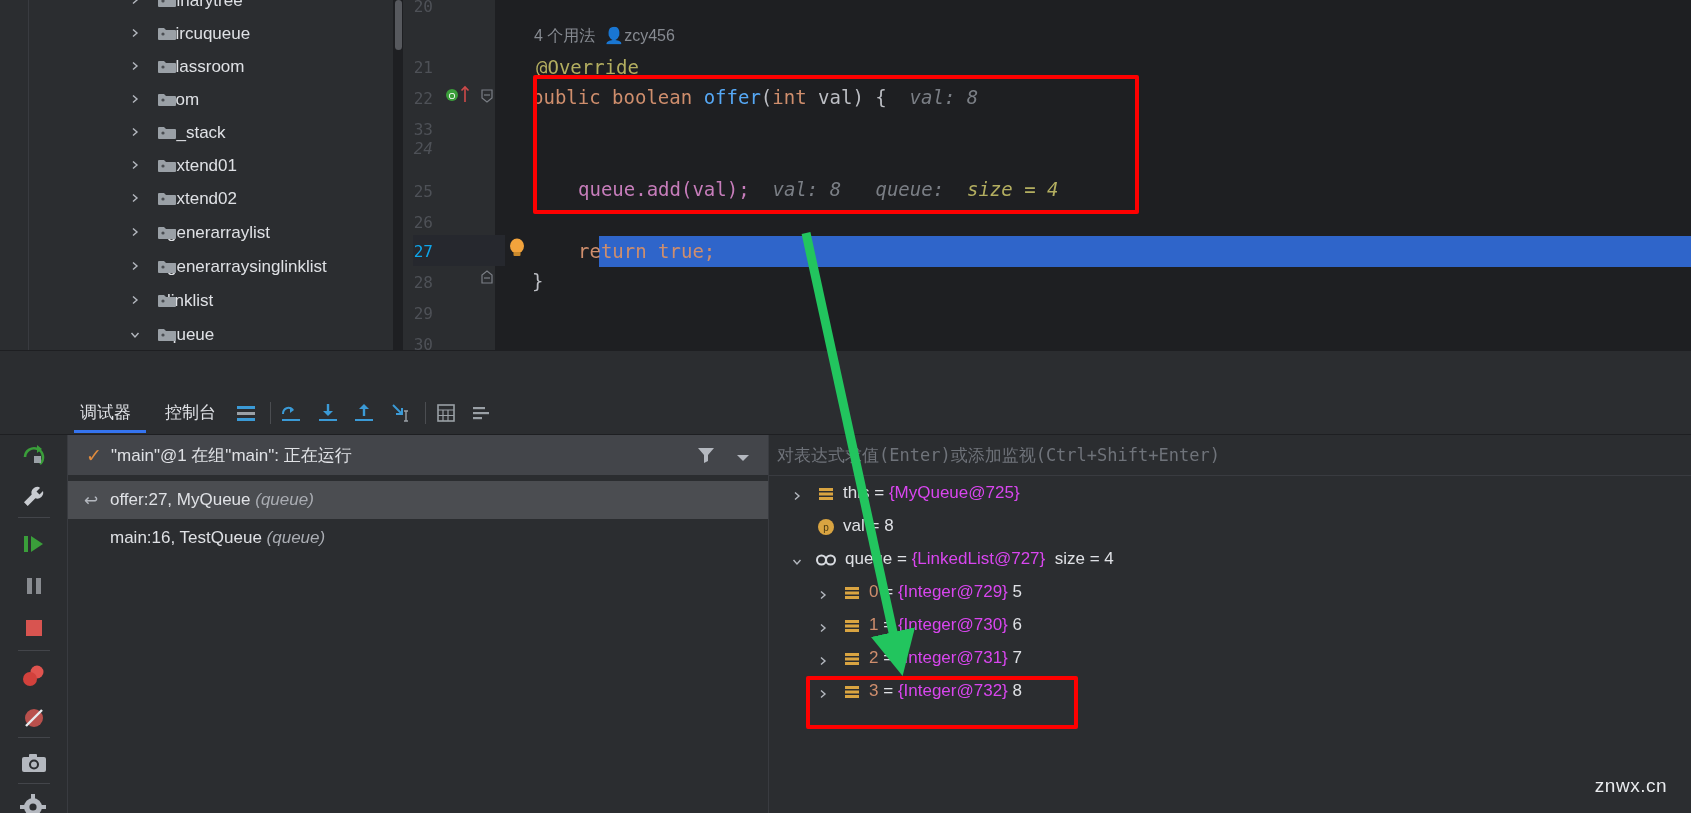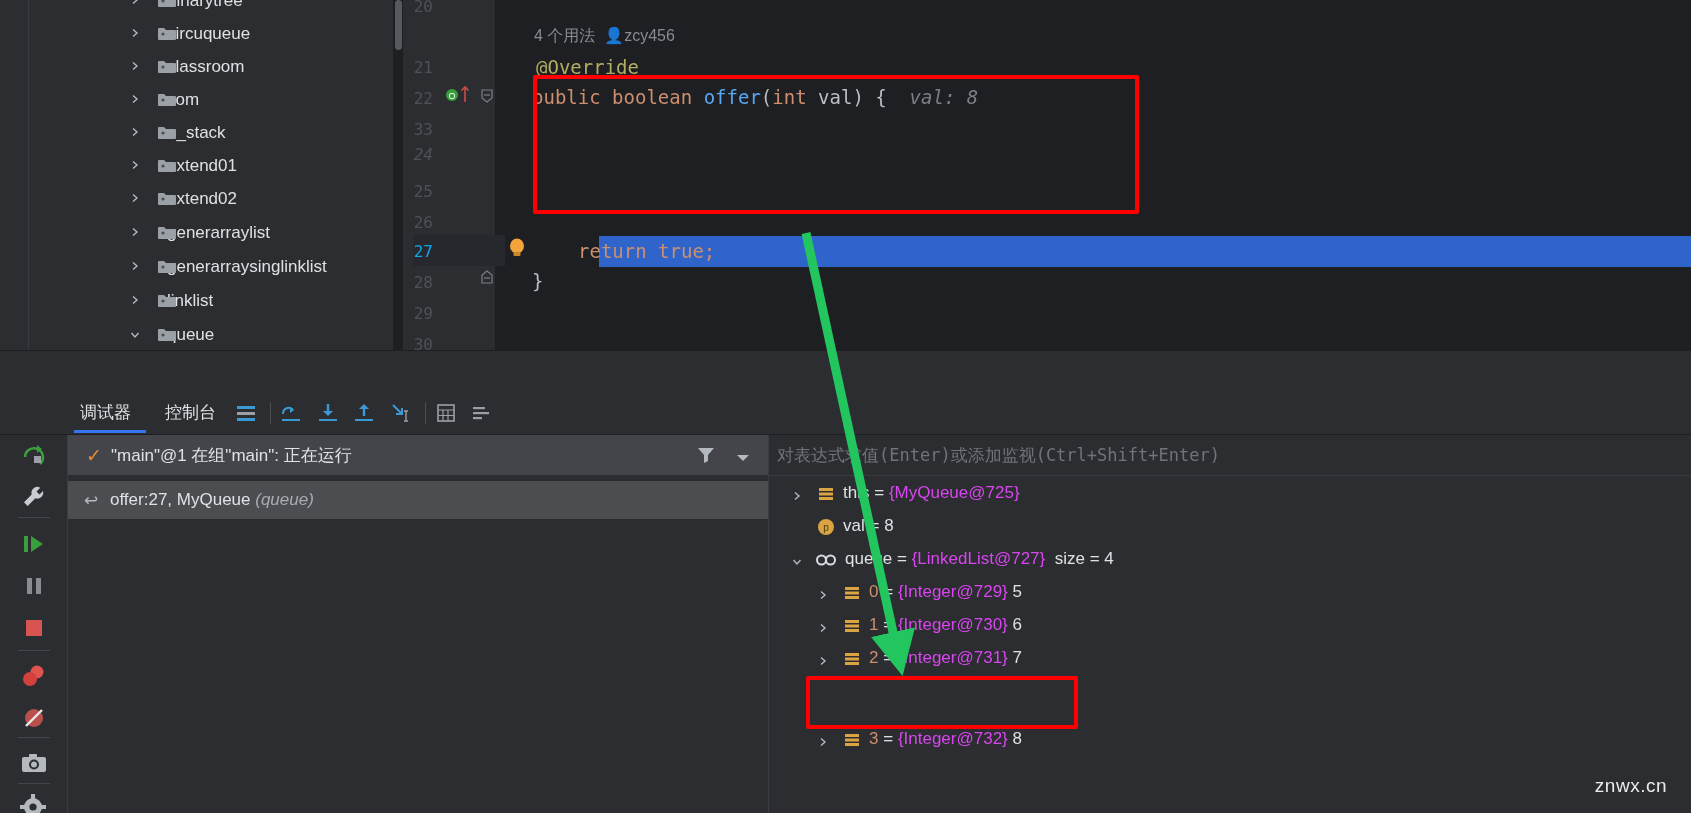--- a/index.html
+++ b/index.html
@@ -304,21 +304,21 @@
       <div class="ed-scrollbar">
         <div class="thumb"></div>
       </div>
 
       <div class="gutter">
         <div class="ln-hl" style="top:235px;"></div>
         <div class="ln" style="top:-3px;">20</div>
         <div class="ln" style="top:58px;">21</div>
         <div class="ln" style="top:89px;">22</div>
         <div class="ln" style="top:120px;">33</div>
-        <div class="ln" style="top:145px;font-style:italic;">24</div>
+        <div class="ln" style="top:139px;font-style:italic;">24</div>
         <div class="ln" style="top:182px;">25</div>
         <div class="ln" style="top:213px;">26</div>
         <div class="ln current" style="top:242px;">27</div>
         <div class="ln" style="top:273px;margin-left:12px;">28</div>
         <div class="ln" style="top:304px;">29</div>
         <div class="ln" style="top:335px;">30</div>
 
         <span style="position:absolute; left:42px; top:88px;">
           <svg width="14" height="14" viewBox="0 0 14 14">
               <circle cx="7" cy="7" r="6" fill="#3a9e3a"></circle>
@@ -353,20 +353,21 @@
 
       <div class="code-area">
         <div class="curline" style="top:236px;"></div>
 
         <div class="cl usage" style="top:26px; left:38px;"><span>4 个用法</span>&nbsp;&nbsp;👤<span>zcy456</span></div>
 
         <div class="cl anno" style="top:56px; left:40px;">@Override</div>
 
         <div class="cl" style="top:86px; left:36px;"><span class="kw">public</span><span class="plain"> </span><span class="kw">boolean</span><span class="plain"> </span><span class="meth">offer</span><span class="plain">(</span><span class="kw">int</span><span class="plain"> </span><span class="plain">val</span><span class="plain">) {</span><span class="hint">&nbsp;&nbsp;<span>val: 8</span></span></div>
 
+        <div class="cl" style="top:178px; left:82px;"><span class="var">queue.add(val);</span><span class="hint">&nbsp;&nbsp;<span>val: 8</span></span><span class="hint">&nbsp;&nbsp;&nbsp;<span>queue:</span></span><span class="hintv">&nbsp;&nbsp;<span>size = 4</span></span></div>
 
         <div class="cl" style="top:240px; left:82px;"><span class="kw">return</span><span class="plain"> </span><span class="kw">true;</span></div>
 
         <div class="cl plain" style="top:270px; left:36px;">}</div>
       </div>
     </div>
   </div>
 
   <div class="dbg">
     <div class="dbg-top-border"></div>
@@ -517,20 +518,23 @@
           <svg width="14" height="10" viewBox="0 0 14 10">
               <path d="M1 2l6 6 6-6z" fill="#b4b8bf"></path>
             </svg>
         </span>
       </div>
 
       <div class="frame-row sel" style="top:46px;">
         <span class="ficon">↩</span>
         <span class="ftext"><span>offer:27, MyQueue</span> <span class="fpkg">(queue)</span></span>
       </div>
+      <div class="frame-row" style="top:84px;">
+        <span class="ftext"><span>main:16, TestQueue</span> <span class="fpkg">(queue)</span></span>
+      </div>
     </div>
     <div class="frames-div"></div>
 
     <div class="vars">
       <div class="watch-bar">
         <span class="ph">对表达式求值(Enter)或添加监视(Ctrl+Shift+Enter)</span>
       </div>
       <div class="vars-sep"></div>
 
       <div class="vrow" style="top:42px;">
@@ -615,21 +619,21 @@
         <span class="vico" style="left:74px;">
           <svg width="18" height="18" viewBox="0 0 18 18">
               <rect x="2" y="3" width="14" height="3" fill="#d9a441"></rect>
               <rect x="2" y="7.5" width="14" height="3" fill="#d9a441"></rect>
               <rect x="2" y="12" width="14" height="3" fill="#d9a441"></rect>
             </svg>
         </span>
         <span class="vtext" style="left:100px;"><span class="vname-idx">2</span> <span class="veq">=</span> <span class="vref">{Integer@731}</span> <span class="vval">7</span></span>
       </div>
 
-      <div class="vrow" style="top:240px;margin-top:48px;">
+      <div class="vrow" style="top:240px;">
         <span class="varrow" style="left:48px;">
           <svg width="12" height="12" viewBox="0 0 12 12">
               <path d="M4 2.5L8 6L4 9.5" fill="none" stroke="#b4b8bf" stroke-width="1.4"></path>
             </svg>
         </span>
         <span class="vico" style="left:74px;">
           <svg width="18" height="18" viewBox="0 0 18 18">
               <rect x="2" y="3" width="14" height="3" fill="#d9a441"></rect>
               <rect x="2" y="7.5" width="14" height="3" fill="#d9a441"></rect>
               <rect x="2" y="12" width="14" height="3" fill="#d9a441"></rect>

